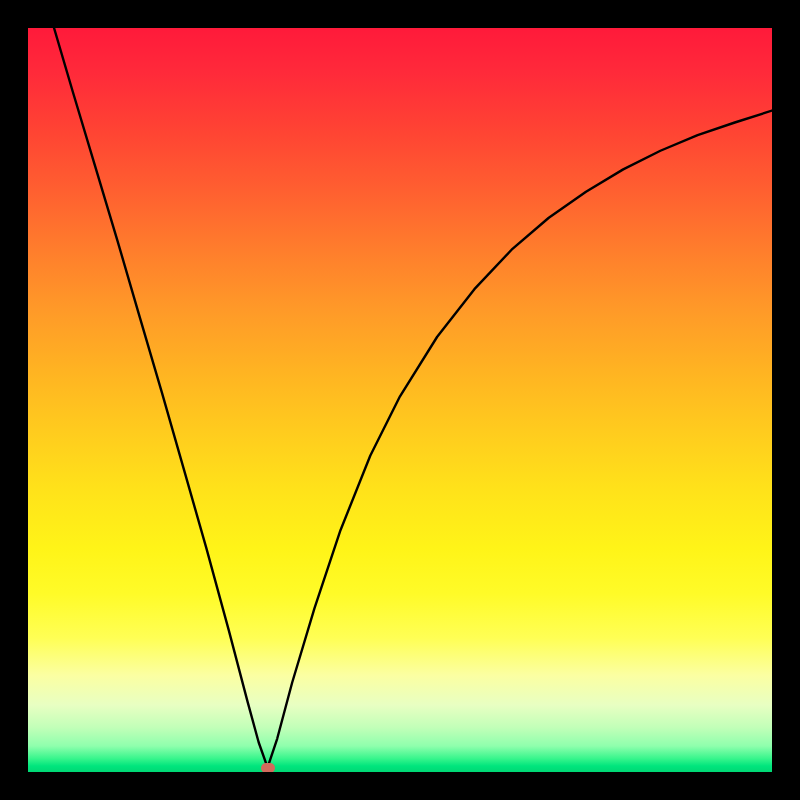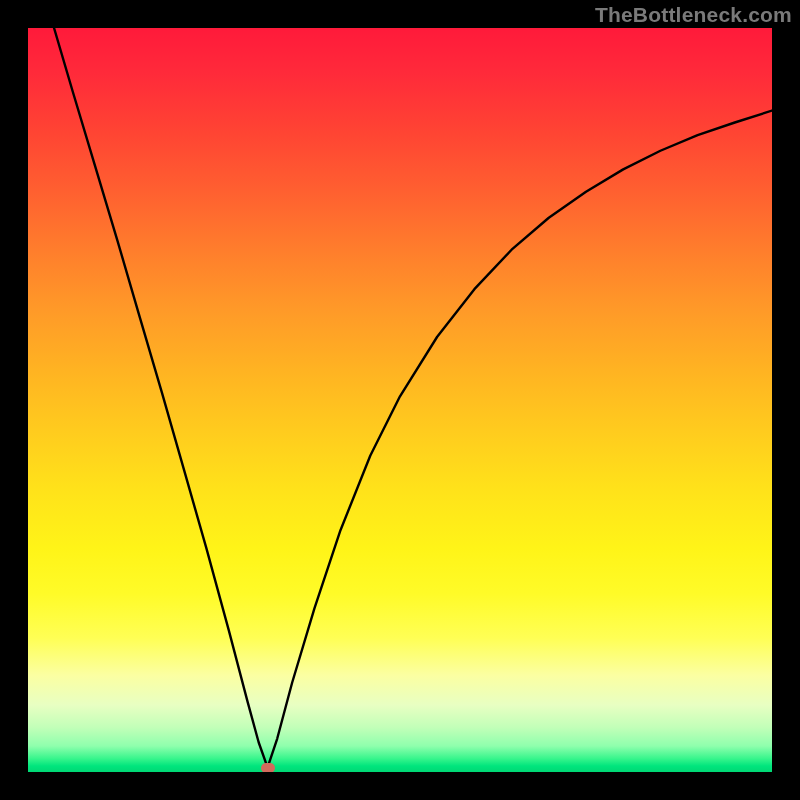--- a/index.html
+++ b/index.html
@@ -77,14 +77,13 @@
 <body>
 
 <div class="frame">
   <div class="plot">
     <svg class="curve-svg" viewBox="0 0 744 744" preserveAspectRatio="none">
       <path id="curve-left" fill="none" stroke="#000" stroke-width="2.4" stroke-linecap="round" stroke-linejoin="round" d="M26.04 0.00 L44.64 63.24 L66.96 137.64 L89.28 212.04 L111.60 288.67 L133.92 364.56 L156.24 442.68 L178.56 520.80 L200.88 602.64 L219.48 673.32 L230.64 714.24 L239.57 739.54"></path>
       <path id="curve-right" fill="none" stroke="#000" stroke-width="2.4" stroke-linecap="round" stroke-linejoin="round" d="M239.57 739.54 L249.24 710.52 L264.12 654.72 L286.44 580.32 L312.48 502.20 L342.24 427.80 L372.00 368.28 L409.20 308.76 L446.40 261.14 L483.60 221.71 L520.80 189.72 L558.00 163.68 L595.20 141.36 L632.40 122.76 L669.60 107.14 L706.80 94.49 L744.00 82.58"></path>
     </svg>
     <div id="marker" class="marker" style="left: 232.568px; top: 734.536px; background: rgb(210, 106, 92);"></div>
   </div>
-  <div class="watermark">TheBottleneck.com</div>
 </div>
 
 </body></html>

